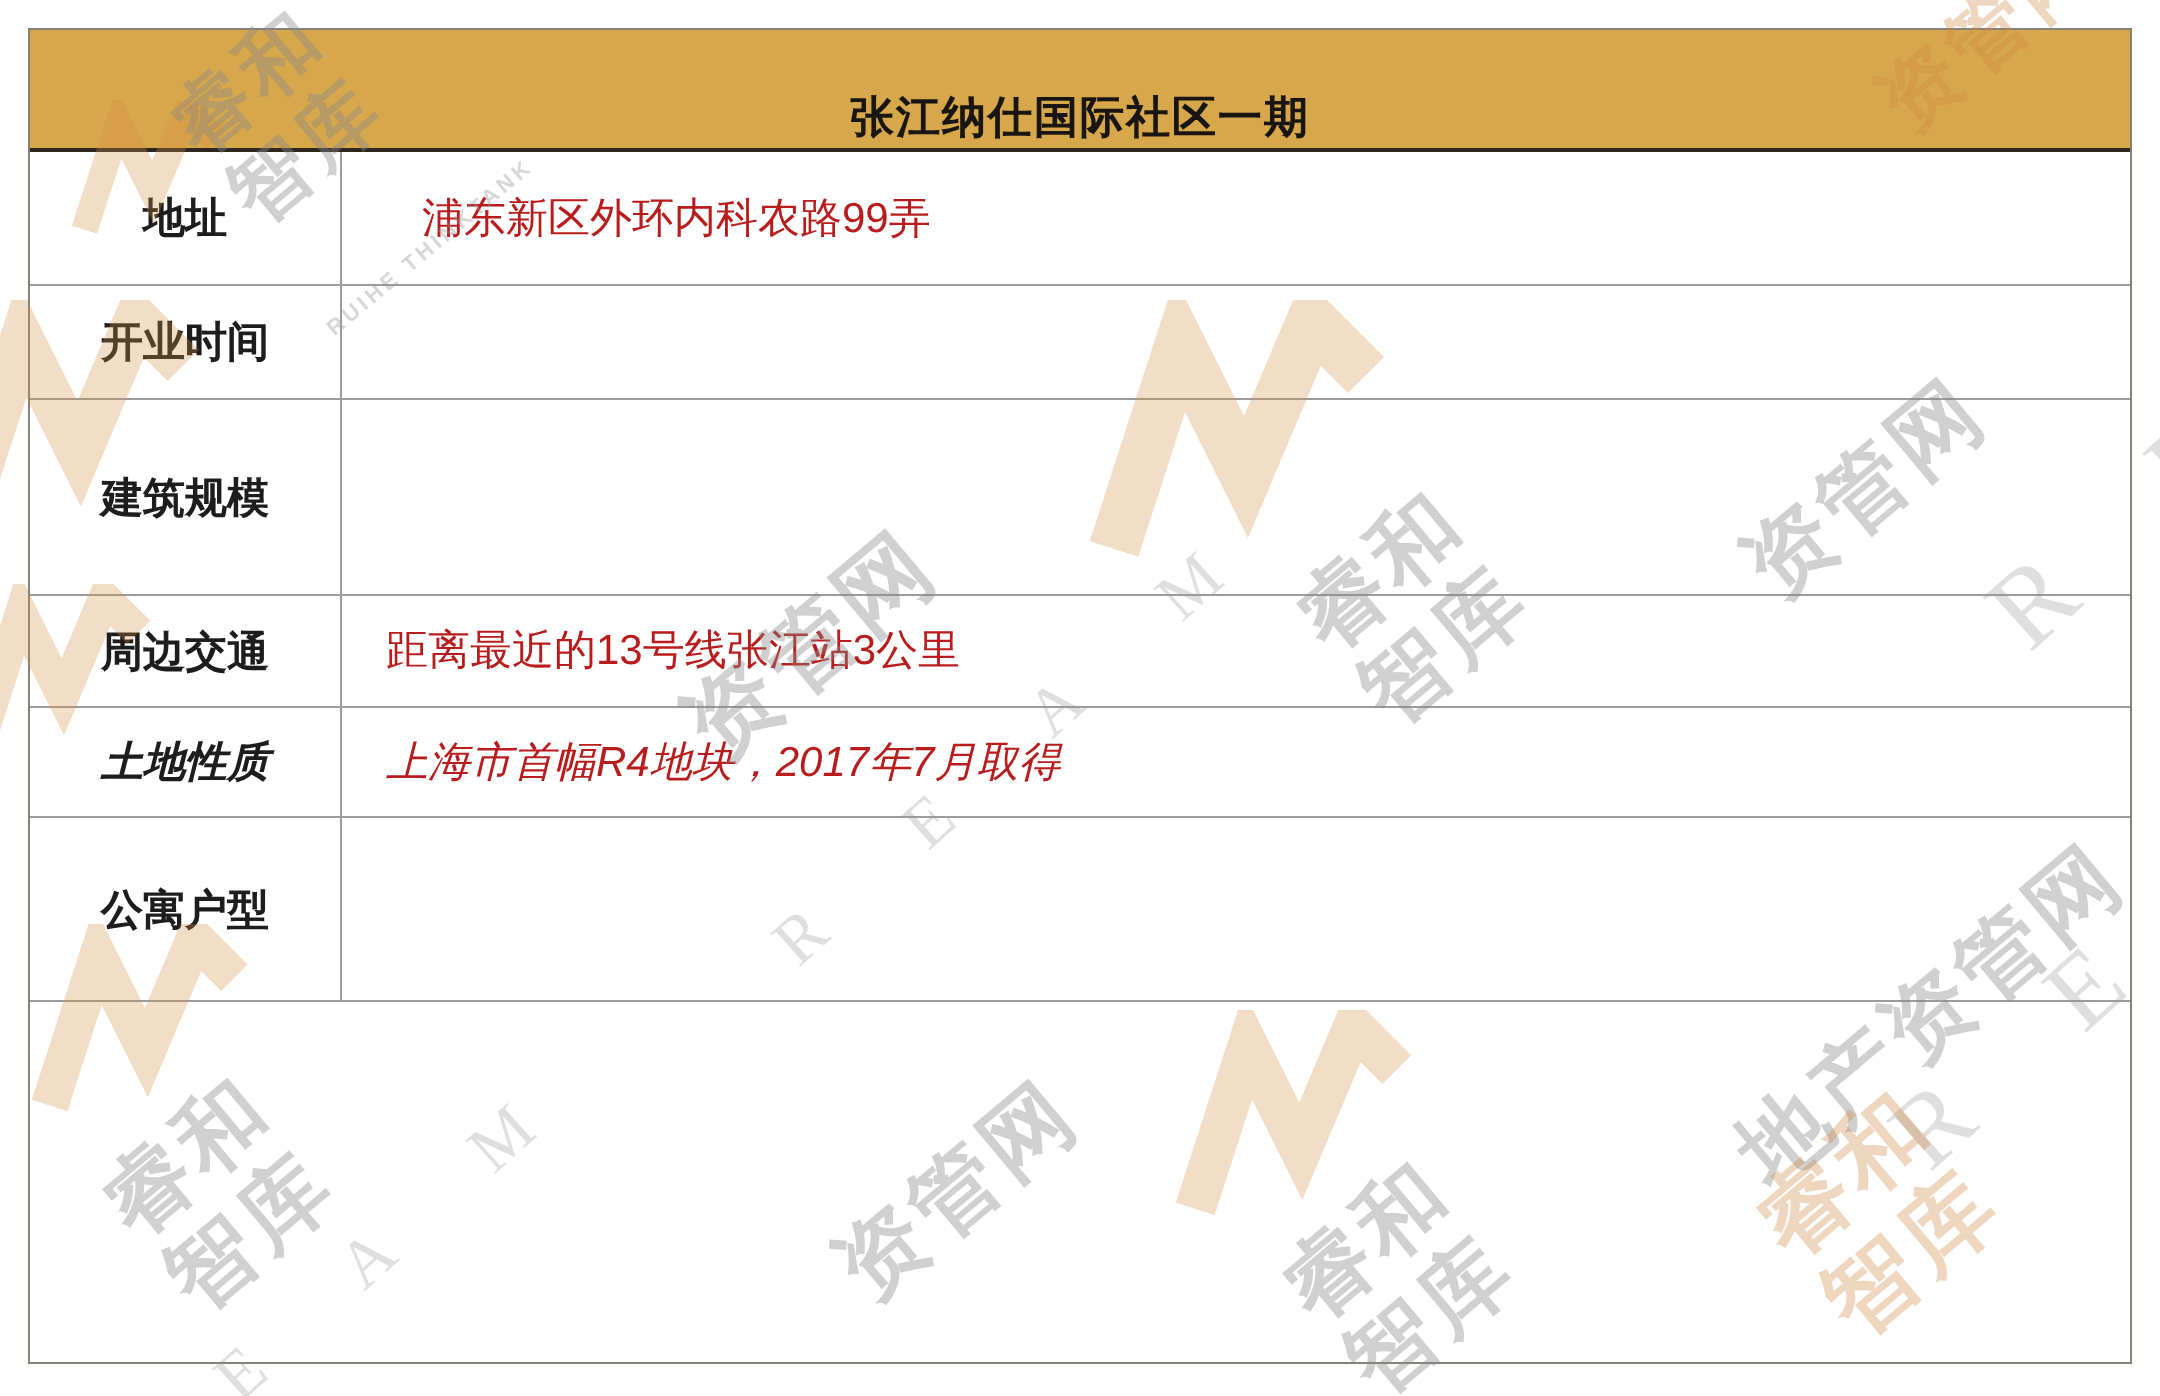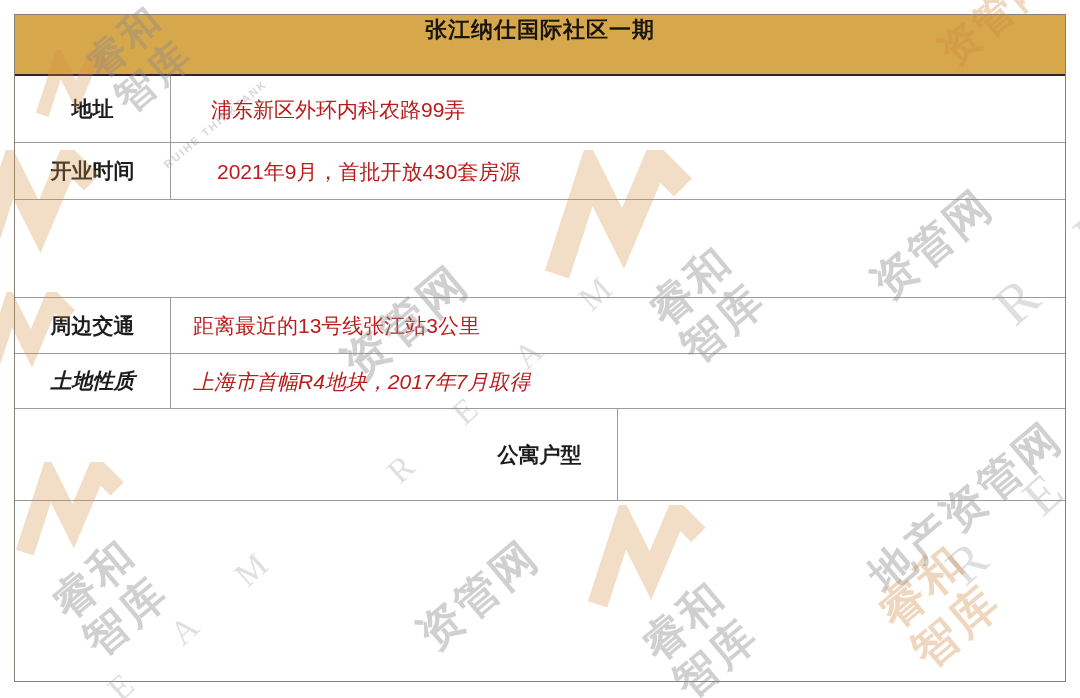--- a/index.html
+++ b/index.html
@@ -13,21 +13,21 @@
   .info-table {
     position: absolute; left: 14px; top: 14px;
     width: 1052px; height: 668px;
     display: flex; flex-direction: column;
     border: 1px solid #868279; background: #ffffff;
     box-sizing: border-box; z-index: 1;
   }
   .thead {
     height: 61px; flex: 0 0 61px;
     background: #D7A74B;
-    display: flex; align-items: flex-start; justify-content: center;
+    display: flex; align-items: flex-end; justify-content: center;
     border-bottom: 2px solid #2c2820; box-sizing: border-box;
   }
   .thead .title {
     font-size: 22px; font-weight: 700; color: #181512; letter-spacing: 1px;
   }
   .trow { display: flex; box-sizing: border-box; border-top: 1px solid #9c9c9c; }
   .trow.first { border-top: none; }
   .tlabel {
     flex: 0 0 156px; width: 156px;
     display: flex; align-items: center; justify-content: center;
@@ -38,21 +38,21 @@
   .tcontent {
     flex: 1; display: flex; align-items: center;
     font-size: 21px; color: #b91c1c; line-height: 31px;
     padding: 6px 30px 6px 22px; box-sizing: border-box;
   }
   .h66 { height: 66px; flex: 0 0 66px; gap: 18px; }
   .h57 { height: 57px; flex: 0 0 57px; gap: 24px; }
   .h98 { height: 98px; flex: 0 0 98px; }
   .h56 { height: 56px; flex: 0 0 56px; }
   .h55 { height: 55px; flex: 0 0 55px; font-style: italic; }
-  .h92 { height: 92px; flex: 0 0 92px; justify-content: center; }
+  .h92 { height: 92px; flex: 0 0 92px; }
   .hfill { flex: 1 1 auto; }
 
   
   .wm-layer {
     position: absolute; inset: 0; z-index: 2;
     pointer-events: none; overflow: hidden;
   }
   .wm { position: absolute; pointer-events: none; white-space: nowrap; }
   .wm-stack {
     width: 2.35em; white-space: normal; word-break: break-all;
@@ -151,24 +151,24 @@
       <span class="title">张江纳仕国际社区一期</span>
     </div>
 
     <div class="trow first h66">
       <div class="tlabel">地址</div>
       <div class="tcontent">浦东新区外环内科农路99弄</div>
     </div>
 
     <div class="trow h57">
       <div class="tlabel">开业时间</div>
-      <div class="tcontent">2021年9月，首批开放430套房源</div>
     </div>
 
     <div class="trow h98">
+      <div class="tlabel">建筑规模</div>
     </div>
 
     <div class="trow h56">
       <div class="tlabel">周边交通</div>
       <div class="tcontent">距离最近的13号线张江站3公里</div>
     </div>
 
     <div class="trow h55">
       <div class="tlabel">土地性质</div>
       <div class="tcontent">上海市首幅R4地块，2017年7月取得</div>

